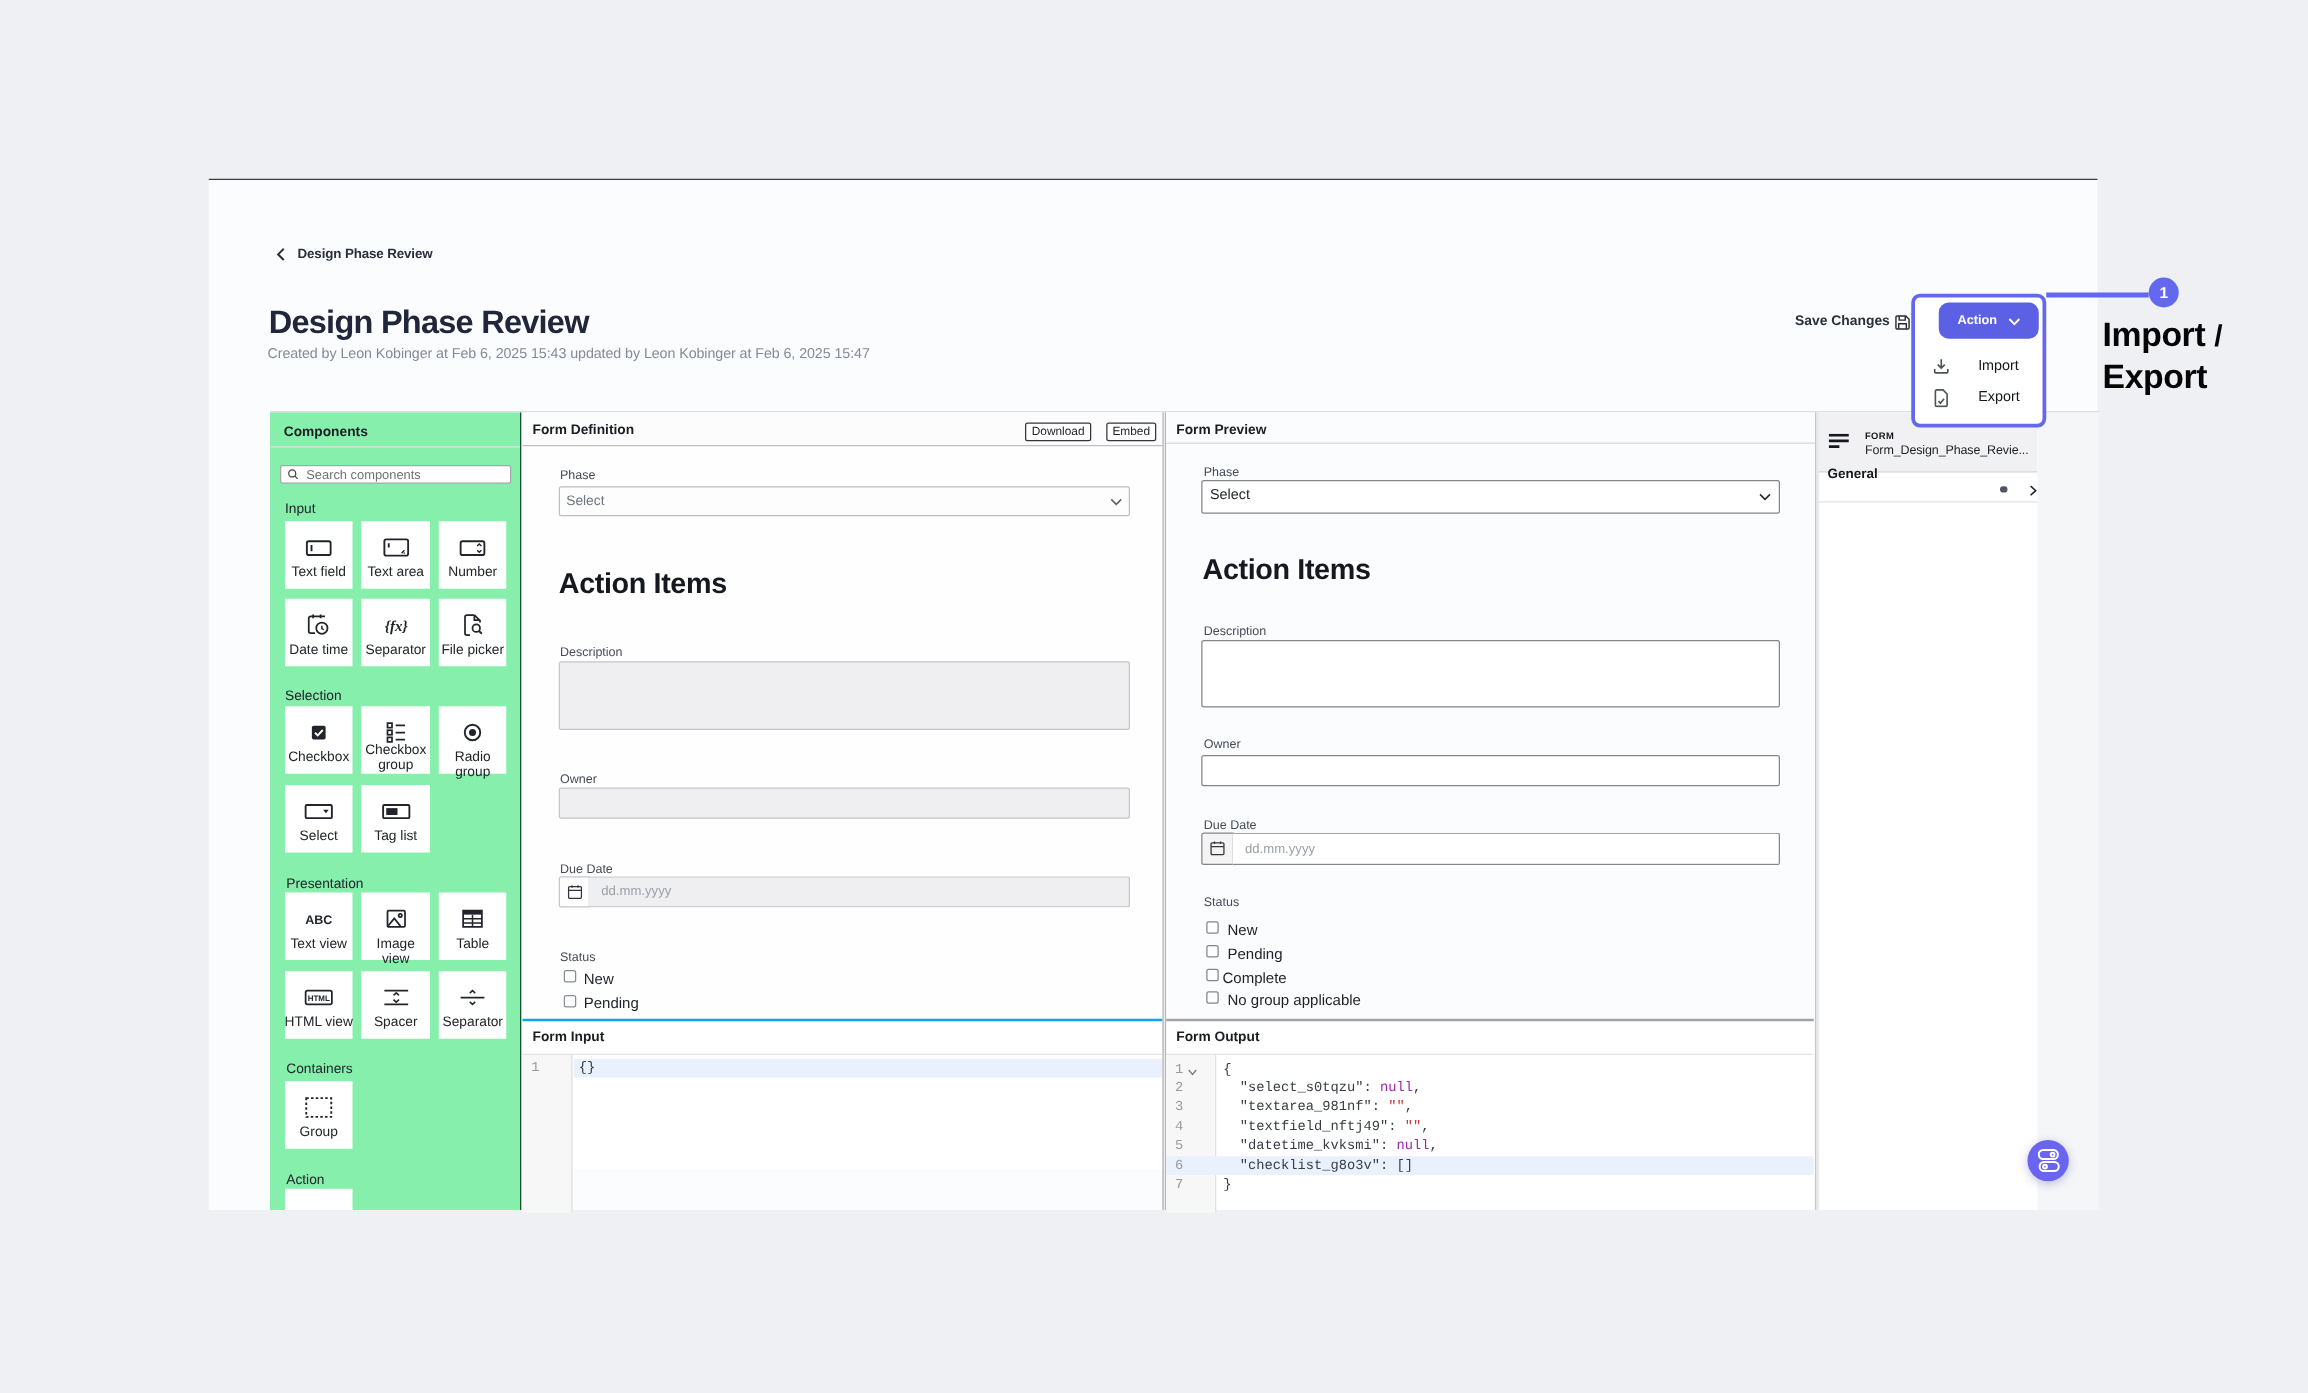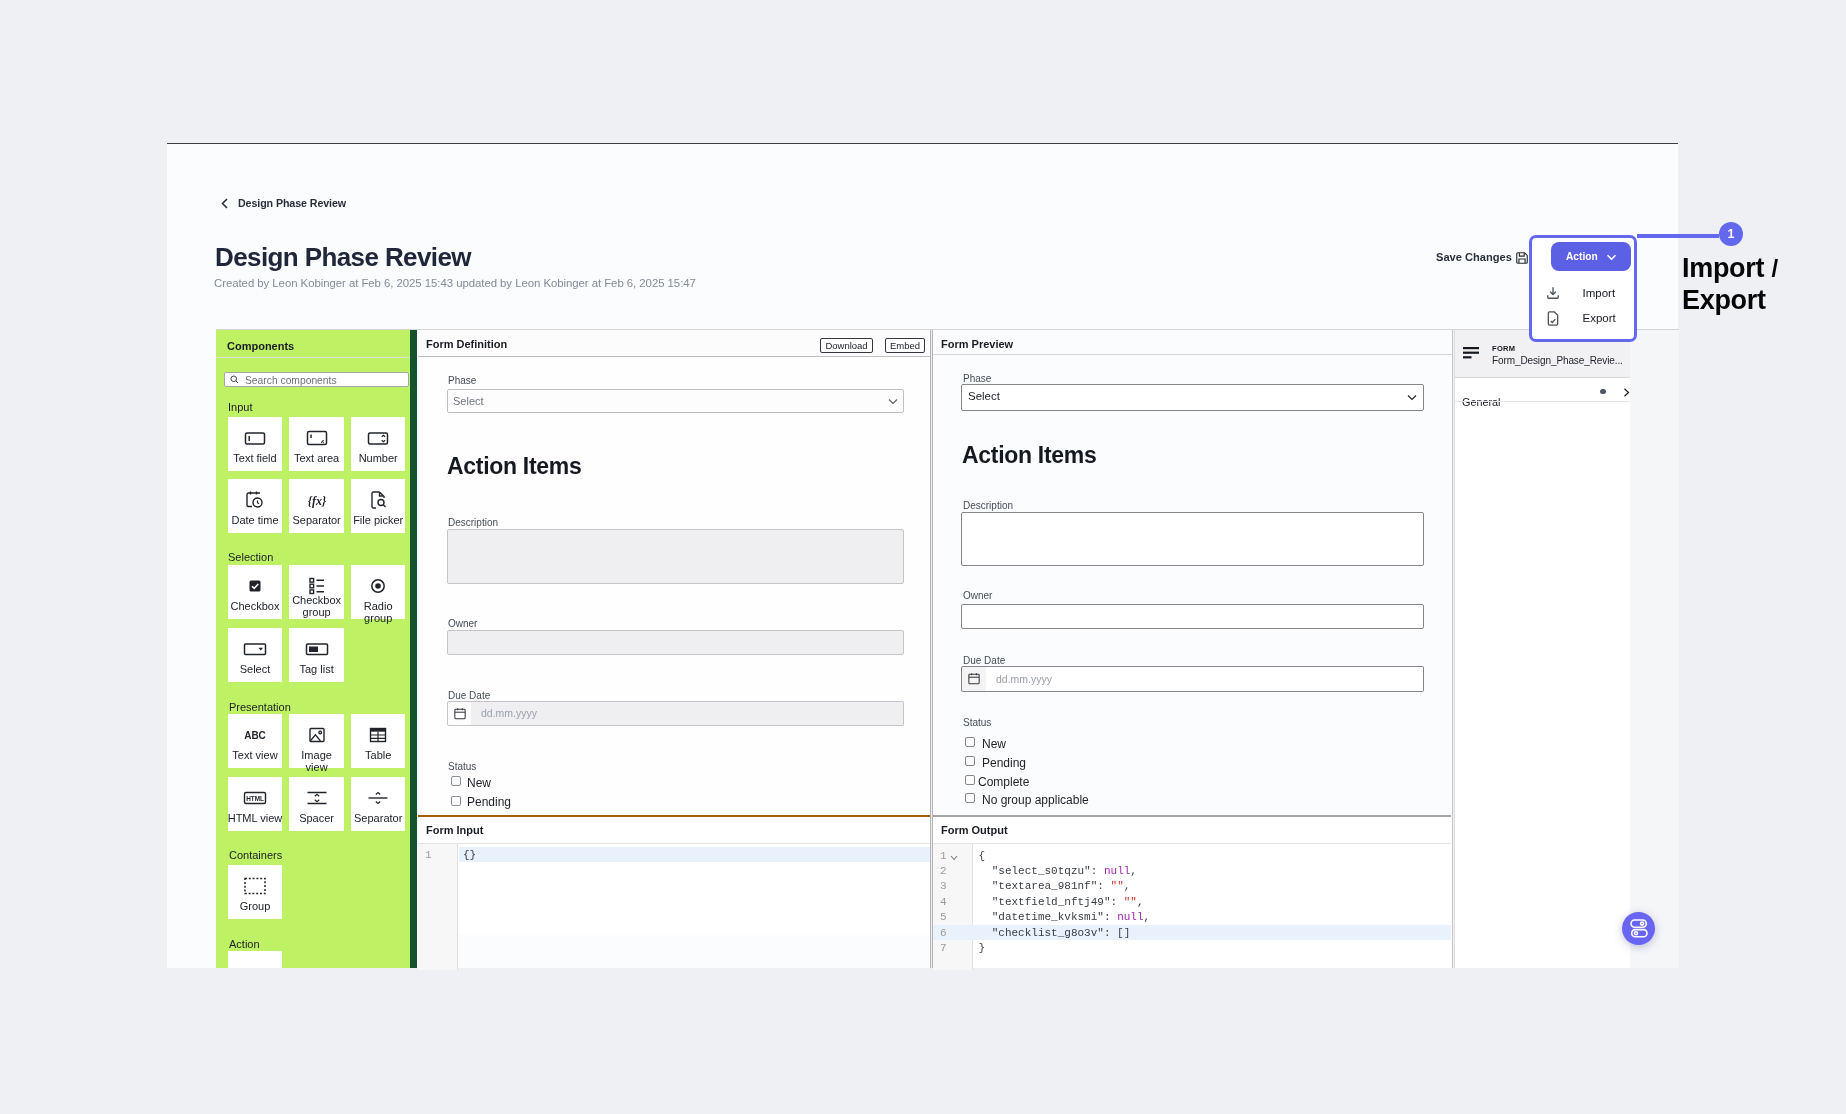--- a/index.html
+++ b/index.html
@@ -34,21 +34,21 @@
 
 <div class="abs b" style="left:1436px;top:251px;font-size:11.1px;color:#2a2f3c;">Save Changes</div>
 <svg class="abs" style="left:1515px;top:251px" width="14" height="14" viewBox="0 0 16 16">
     <path d="M2 3.2 C2 2.5 2.5 2 3.2 2 H11 L14 5 V12.8 C14 13.5 13.5 14 12.8 14 H3.2 C2.5 14 2 13.5 2 12.8 Z" fill="none" stroke="#272b31" stroke-width="1.3"></path>
     <path d="M5 2.3 V5.8 H10.5 V2.3" fill="none" stroke="#272b31" stroke-width="1.3"></path>
     <path d="M4.5 13.7 V9.2 H11.5 V13.7" fill="none" stroke="#272b31" stroke-width="1.3"></path>
   </svg>
 
 <div class="abs" style="left:216px;top:329px;width:1463px;height:1px;background:#d5d5d9;"></div>
 
-<div id="components" class="abs" style="left:216px;top:330px;width:201px;height:638px;background:#bef264;border-right:7px solid #14532d;overflow:hidden;">
+<div id="components" class="abs" style="left:216px;top:330px;width:201px;height:638px;background:#86efac;border-right:1px solid #14532d;overflow:hidden;">
   <div class="abs ptitle" style="left:11px;top:10px;">Components</div>
   <div class="abs" style="left:0;top:27px;width:201px;height:1px;background:#dddde1;"></div>
 
   <div class="abs" style="left:8px;top:42px;width:185px;height:15px;background:#fff;border:1px solid #a6a6ab;border-radius:2px;"></div>
   <svg class="abs" style="left:14px;top:45px" width="9" height="9" viewBox="0 0 10 10">
       <circle cx="4.2" cy="4.2" r="3.1" fill="none" stroke="#3c4046" stroke-width="1.1"></circle>
       <path d="M6.6 6.6 L9 9" stroke="#3c4046" stroke-width="1.1"></path>
     </svg>
   <div class="abs" style="left:29px;top:45px;font-size:10.3px;color:#6e7278;">Search components</div>
   <div class="seclbl" style="left:12px;top:71px;">Input</div>
@@ -288,21 +288,21 @@
   <div class="chk" style="left:32px;top:407px;border-color:#85858a;"></div>
   <div class="chklbl" style="left:49px;top:407px;">New</div>
   <div class="chk" style="left:32px;top:426px;border-color:#85858a;"></div>
   <div class="chklbl" style="left:49px;top:426px;">Pending</div>
   <div class="chk" style="left:32px;top:444.7px;border-color:#85858a;"></div>
   <div class="chklbl" style="left:45px;top:444.7px;">Complete</div>
   <div class="chk" style="left:32px;top:463.4px;border-color:#85858a;"></div>
   <div class="chklbl" style="left:49px;top:463.4px;">No group applicable</div>
 </div>
 
-<div id="forminput" class="abs" style="left:418px;top:815px;width:512px;height:120px;background:#fff;border-top:2px solid #a16207;">
+<div id="forminput" class="abs" style="left:418px;top:815px;width:512px;height:120px;background:#fff;border-top:2px solid #0ea5e9;">
   <div class="abs ptitle" style="left:8px;top:7px;">Form Input</div>
   <div class="abs" style="left:0;top:26px;width:512px;height:1px;background:#e3e3e7;"></div>
   <div class="abs" style="left:0;top:27px;width:40px;height:126px;background:#f7f7f8;border-right:1px solid #e0e0e4;"></div>
   <div class="abs" style="left:41px;top:30px;width:471px;height:15.4px;background:#e9f2fc;"></div>
   <div class="abs mono" style="left:7px;top:31.5px;font-size:11px;color:#9b9b9f;">1</div>
   <div class="abs mono" style="left:45px;top:31.5px;font-size:11px;color:#33373d;">{}</div>
 </div>
 
 <div class="abs" style="left:930px;top:815px;width:3px;height:153px;background:#ececee;border-left:1px solid #b6b6ba;border-right:1px solid #b6b6ba;"></div>
 
@@ -328,21 +328,21 @@
 
 <div id="props" class="abs" style="left:1455px;top:330px;width:175px;height:638px;background:#fff;">
   <div class="abs" style="left:0;top:0;width:175px;height:47.5px;background:#f1f1f3;border-bottom:1px solid #d8d8dc;"></div>
   <svg class="abs" style="left:8px;top:16.5px" width="17" height="13" viewBox="0 0 17 13">
       <rect x="0" y="0" width="16" height="2.2" fill="#15181e"></rect>
       <rect x="0" y="4.6" width="16" height="2.2" fill="#15181e"></rect>
       <rect x="0" y="9.2" width="8.5" height="2.2" fill="#15181e"></rect>
     </svg>
   <div class="abs b" style="left:37px;top:14px;font-size:7.5px;letter-spacing:0.3px;color:#15181e;">FORM</div>
   <div class="abs" style="left:37px;top:24.5px;font-size:10px;letter-spacing:-0.1px;color:#1d2127;">Form_Design_Phase_Revie...</div>
-  <div class="abs" style="left:7px;top:66px;font-size:10.8px;color:#15181e;">General</div>
+  <div class="abs" style="left:7px;top:43px;font-size:10.8px;color:#15181e;font-weight:bold;">General</div>
   <div class="abs" style="left:145.4px;top:58.9px;width:5.5px;height:5.5px;border-radius:50%;background:#4d5662;"></div>
   <svg class="abs" style="left:168px;top:57.5px" width="7" height="9" viewBox="0 0 7 11">
       <path d="M1 1 L6 5.5 L1 10" fill="none" stroke="#1d2127" stroke-width="1.5"></path>
     </svg>
   <div class="abs" style="left:0;top:70.8px;width:175px;height:1px;background:#e4e4e8;"></div>
 </div>
 
 <div class="abs" style="left:1630px;top:330px;width:49px;height:638px;background:#f5f6f8;"></div>
 
 <div class="abs" style="left:1637px;top:234.3px;width:82px;height:3.4px;background:#6468ee;"></div>

